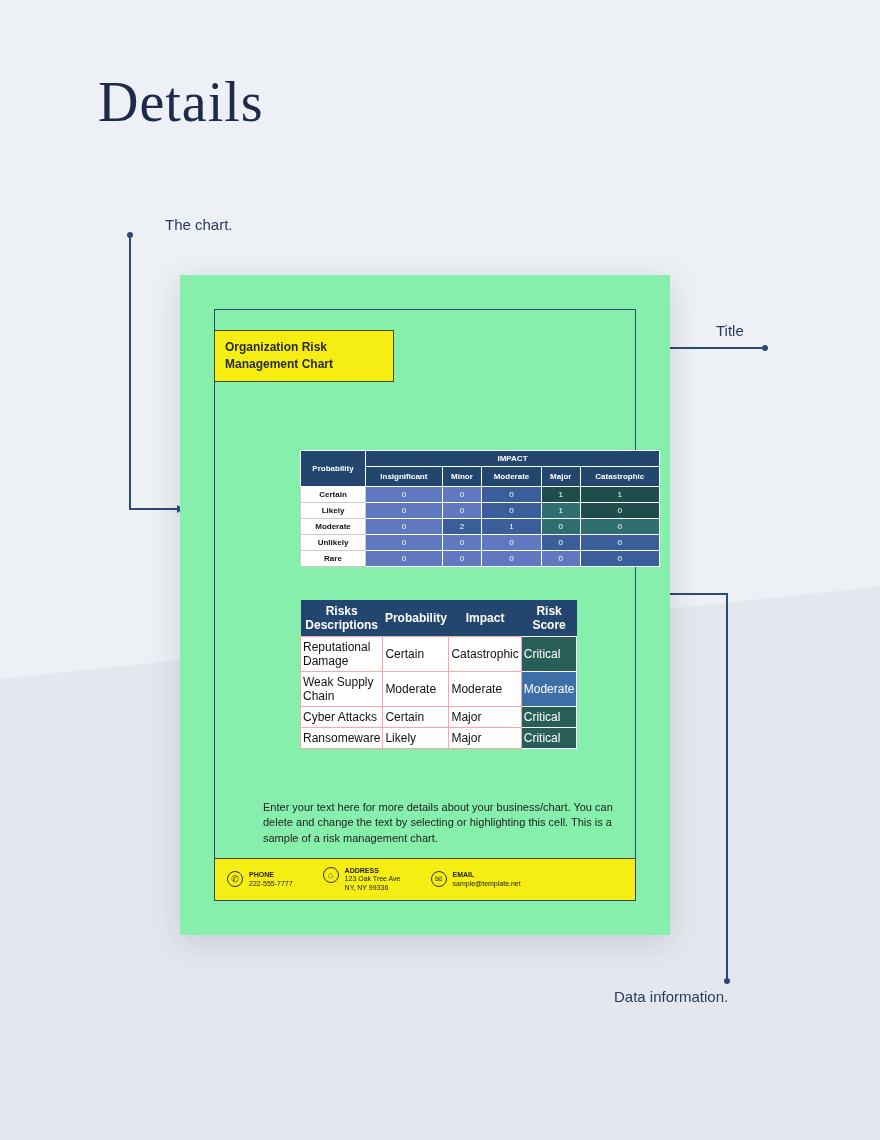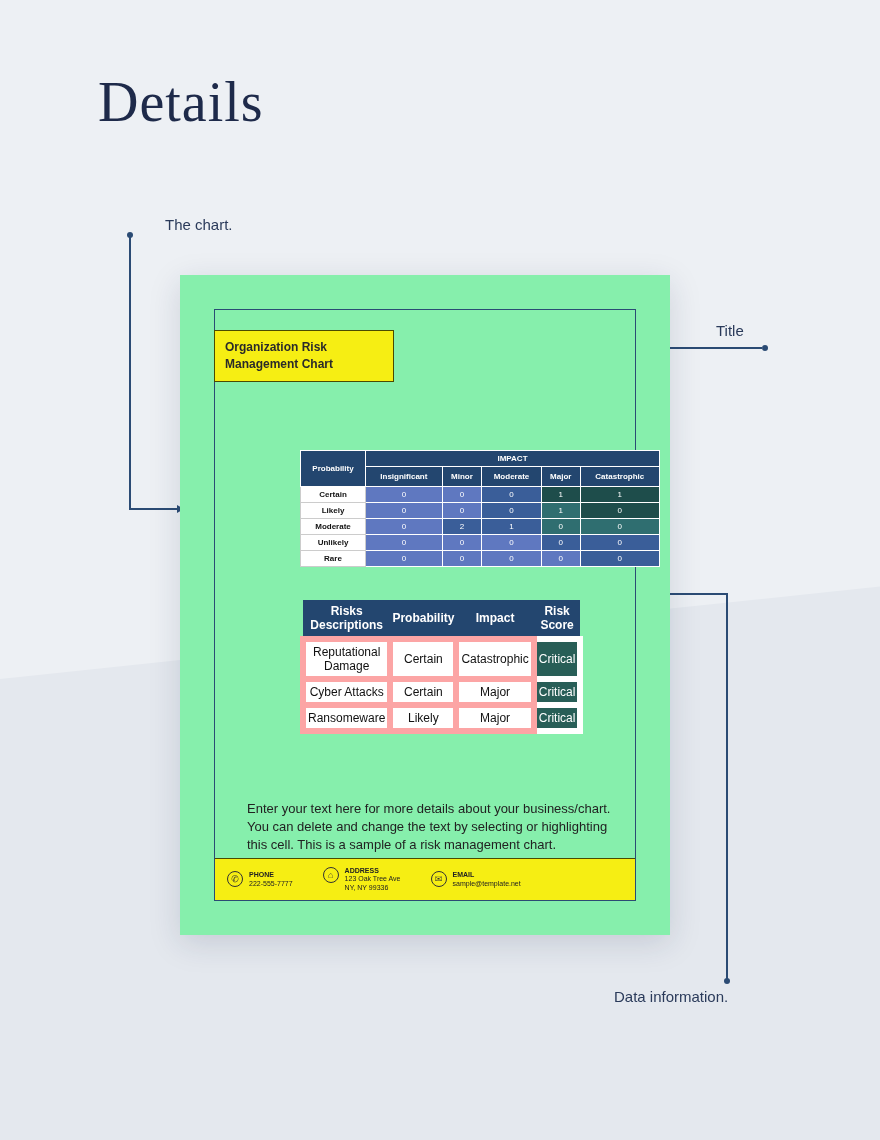--- a/index.html
+++ b/index.html
@@ -118,30 +118,30 @@
   
   .risks {
     position: absolute;
     left: 85px;
     top: 290px;
     width: 255px;
     border-collapse: collapse;
     font-size: 12px;
   }
   .risks th { background:#23466f; color:#fff; padding:4px 2px; font-weight:700;}
-  .risks td { border:6px solid #fca5a5; padding:3px 2px; text-align:center; color:#111; background:#fff;}
+  .risks td { border:1px solid #fca5a5; padding:3px 2px; text-align:left; color:#111; background:#fff;}
   .risks td.score-crit { background:#285e57; color:#fff; border-color:#fff;margin-left:44px;}
   .risks td.score-mod  { background:#3d6fa6; color:#fff; border-color:#fff;}
 
   .desc {
     position: absolute;
-    left: 32px;
+    left: 48px;
     top: 490px;
     width: 380px;
-    font-size: 13px;
+    font-size: 11px;
     line-height: 1.4;
     color:#222;
   }
 
   .footer {
     position: absolute;
     left: 0; right: 0; bottom: 0;
     height: 42px;
     background:#f6ee13;
     border-top:1px solid #4a4a00;
@@ -254,20 +254,26 @@
             <th>Impact</th>
             <th>Risk Score</th>
           </tr>
         </thead>
       <tbody id="risks-body">
           <tr>
             <td>Reputational Damage</td>
             <td>Certain</td>
             <td>Catastrophic</td>
             <td class="score-crit">Critical</td>
+          </tr>
+          <tr>
+            <td>Weak Supply Chain</td>
+            <td>Moderate</td>
+            <td>Moderate</td>
+            <td class="score-mod">Moderate</td>
           </tr>
           <tr>
             <td>Cyber Attacks</td>
             <td>Certain</td>
             <td>Major</td>
             <td class="score-crit">Critical</td>
           </tr>
           <tr>
             <td>Ransomeware</td>
             <td>Likely</td>

